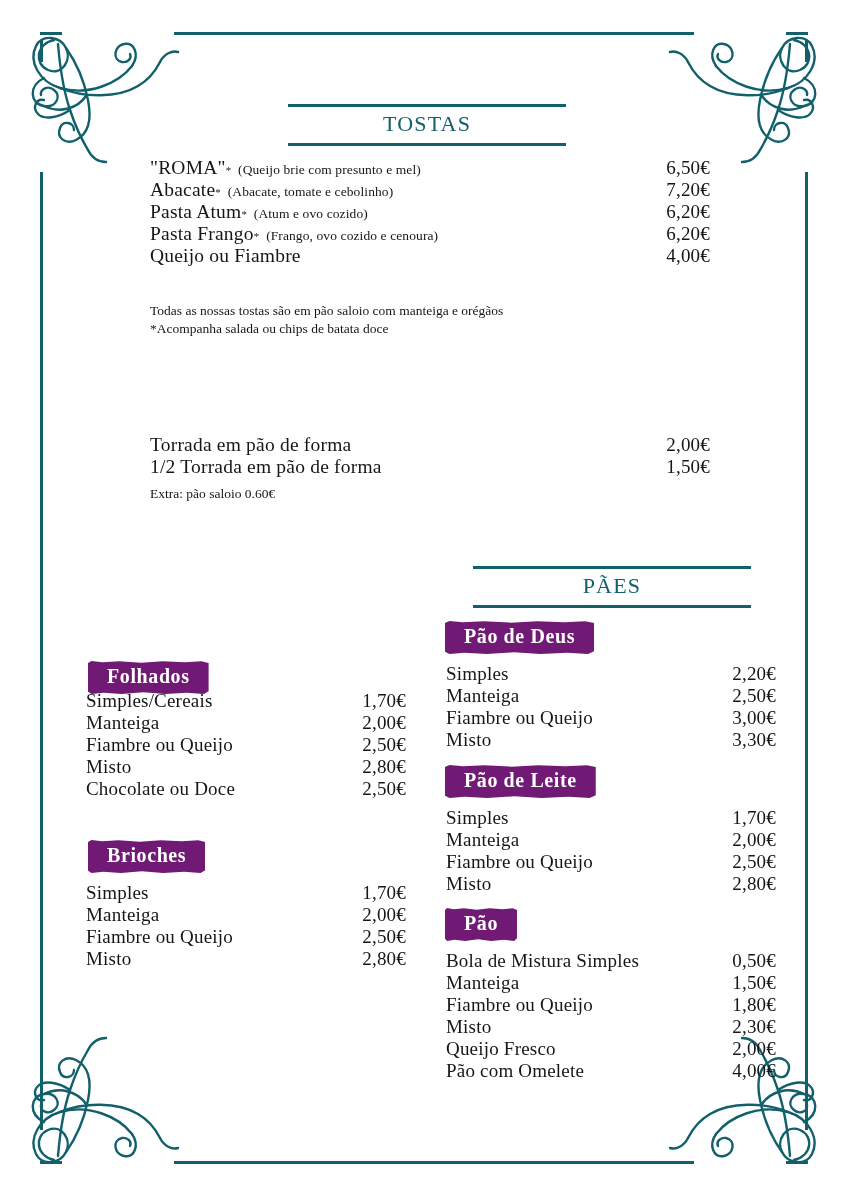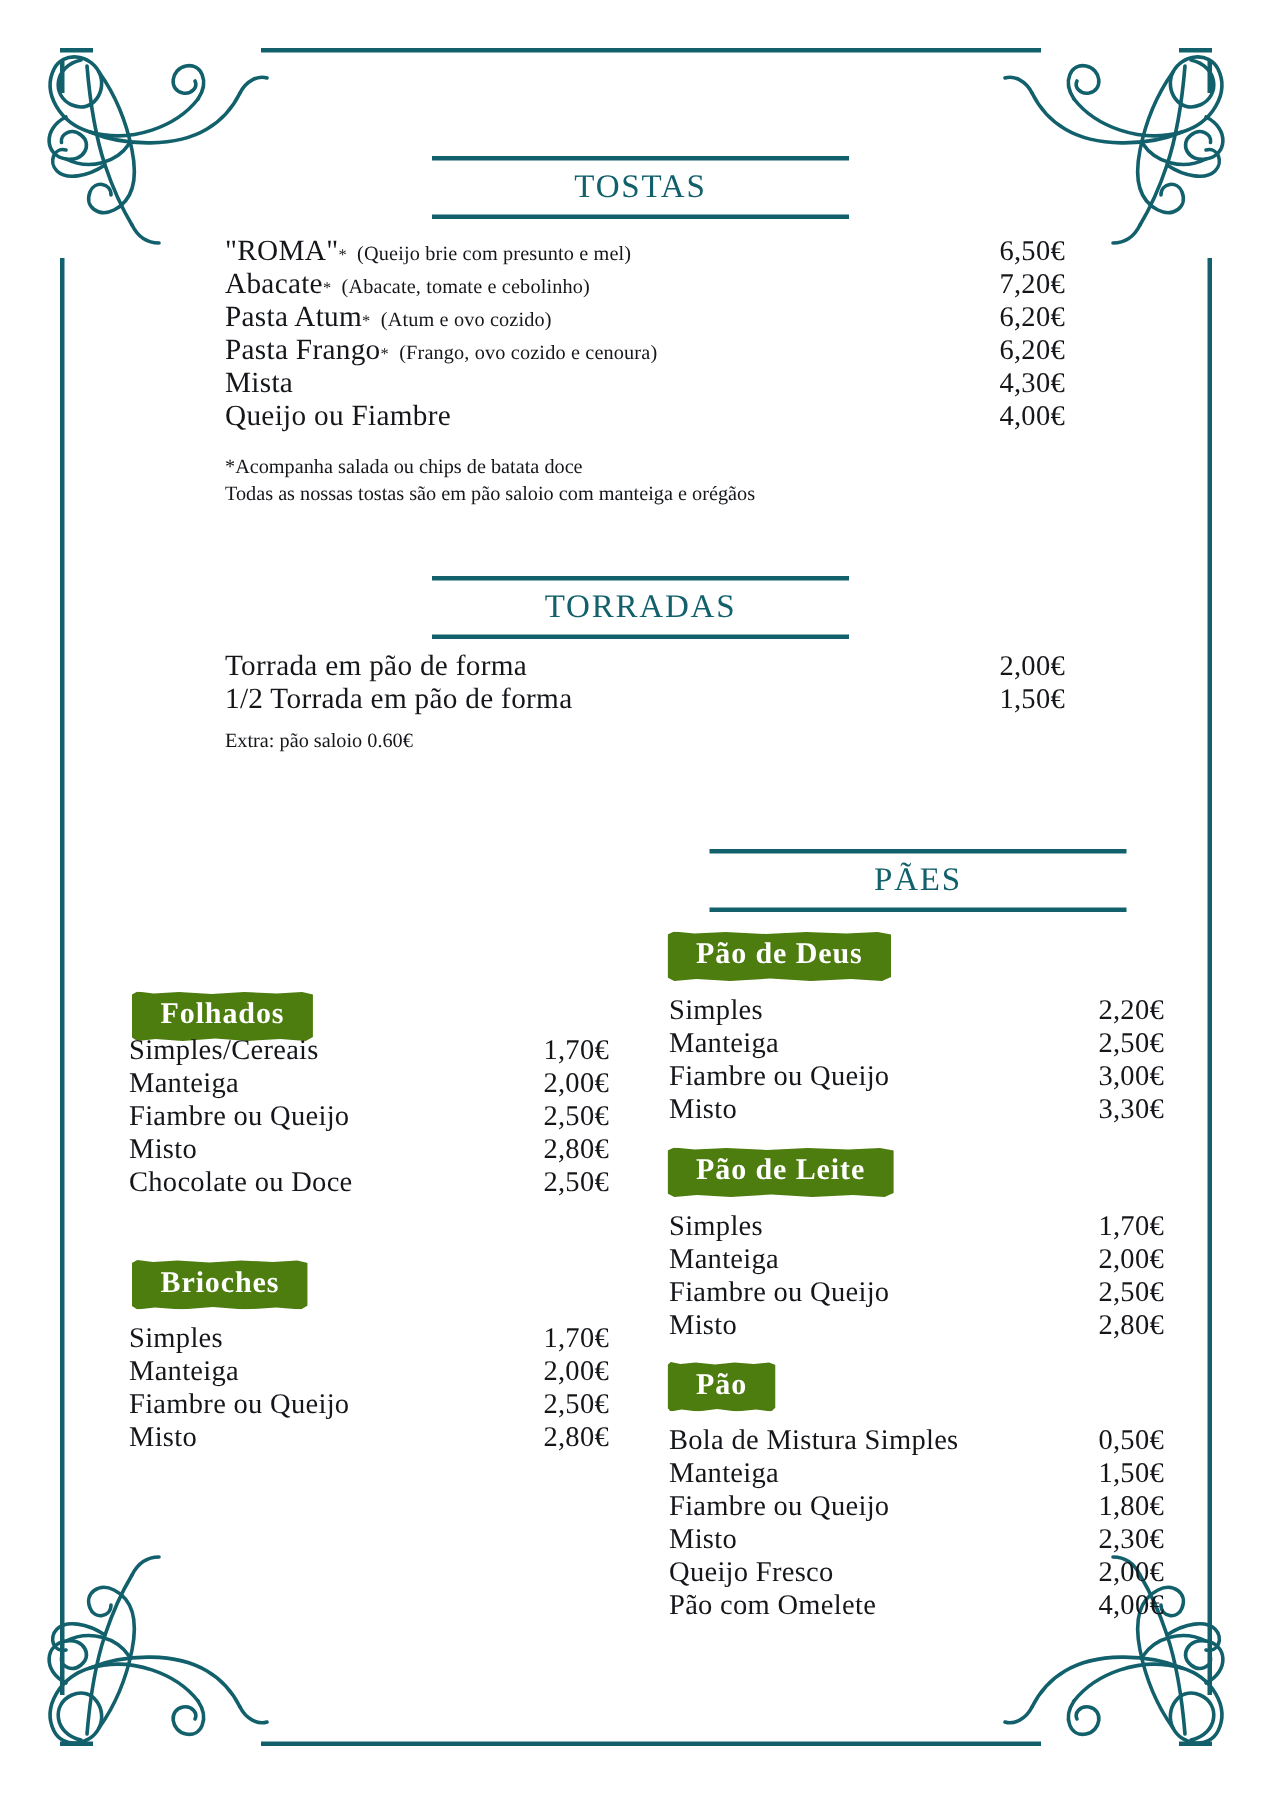--- a/index.html
+++ b/index.html
@@ -104,21 +104,21 @@
   .note {
     position: absolute;
     font-size: 13.5px;
     line-height: 1.32;
     color: #14161a;
   }
 
   
   .badge {
     position: absolute;
-    background: #4d7c0f;
+    background: #701a75;
     color: #ffffff;
     font-size: 20px;
     font-weight: bold;
     letter-spacing: 0.6px;
     padding: 4px 19px 6px 19px;
     white-space: nowrap;
     clip-path: polygon(
       0% 6%,   3% 0%,   12% 4%,  26% 1%,  44% 5%,
       62% 1%,  80% 4%,  94% 1%, 100% 6%,
       100% 92%, 96% 100%, 82% 96%, 64% 100%,
@@ -254,39 +254,30 @@
       <span class="item-desc">(Atum e ovo cozido)</span>
       <span class="item-price">6,20€</span>
     </div>
     <div class="item-row">
       <span class="item-name">Pasta Frango</span>
         <span class="sup">*</span>
       <span class="item-desc">(Frango, ovo cozido e cenoura)</span>
       <span class="item-price">6,20€</span>
     </div>
     <div class="item-row">
-      <span class="item-name">Mista</span>
-      <span class="item-price">4,30€</span>
-    </div>
-    <div class="item-row">
       <span class="item-name">Queijo ou Fiambre</span>
       <span class="item-price">4,00€</span>
     </div>
   </div>
 
   <div class="note" style="left:150px; top:302px;">
+    <div>Todas as nossas tostas são em pão saloio com manteiga e orégãos</div>
     <div>*Acompanha salada ou chips de batata doce</div>
-    <div>Todas as nossas tostas são em pão saloio com manteiga e orégãos</div>
-  </div>
-
-  <div class="sec-head" style="left:288px; top:384px; width:278px;">
-    <div class="rule"></div>
-    <div class="sec-title">TORRADAS</div>
-    <div class="rule rule-bottom"></div>
-  </div>
+  </div>
+
 
   <div class="item-list" style="left:150px; top:434px; width:560px;">
     <div class="item-row">
       <span class="item-name">Torrada em pão de forma</span>
       <span class="item-price">2,00€</span>
     </div>
     <div class="item-row">
       <span class="item-name">1/2 Torrada em pão de forma</span>
       <span class="item-price">1,50€</span>
     </div>

